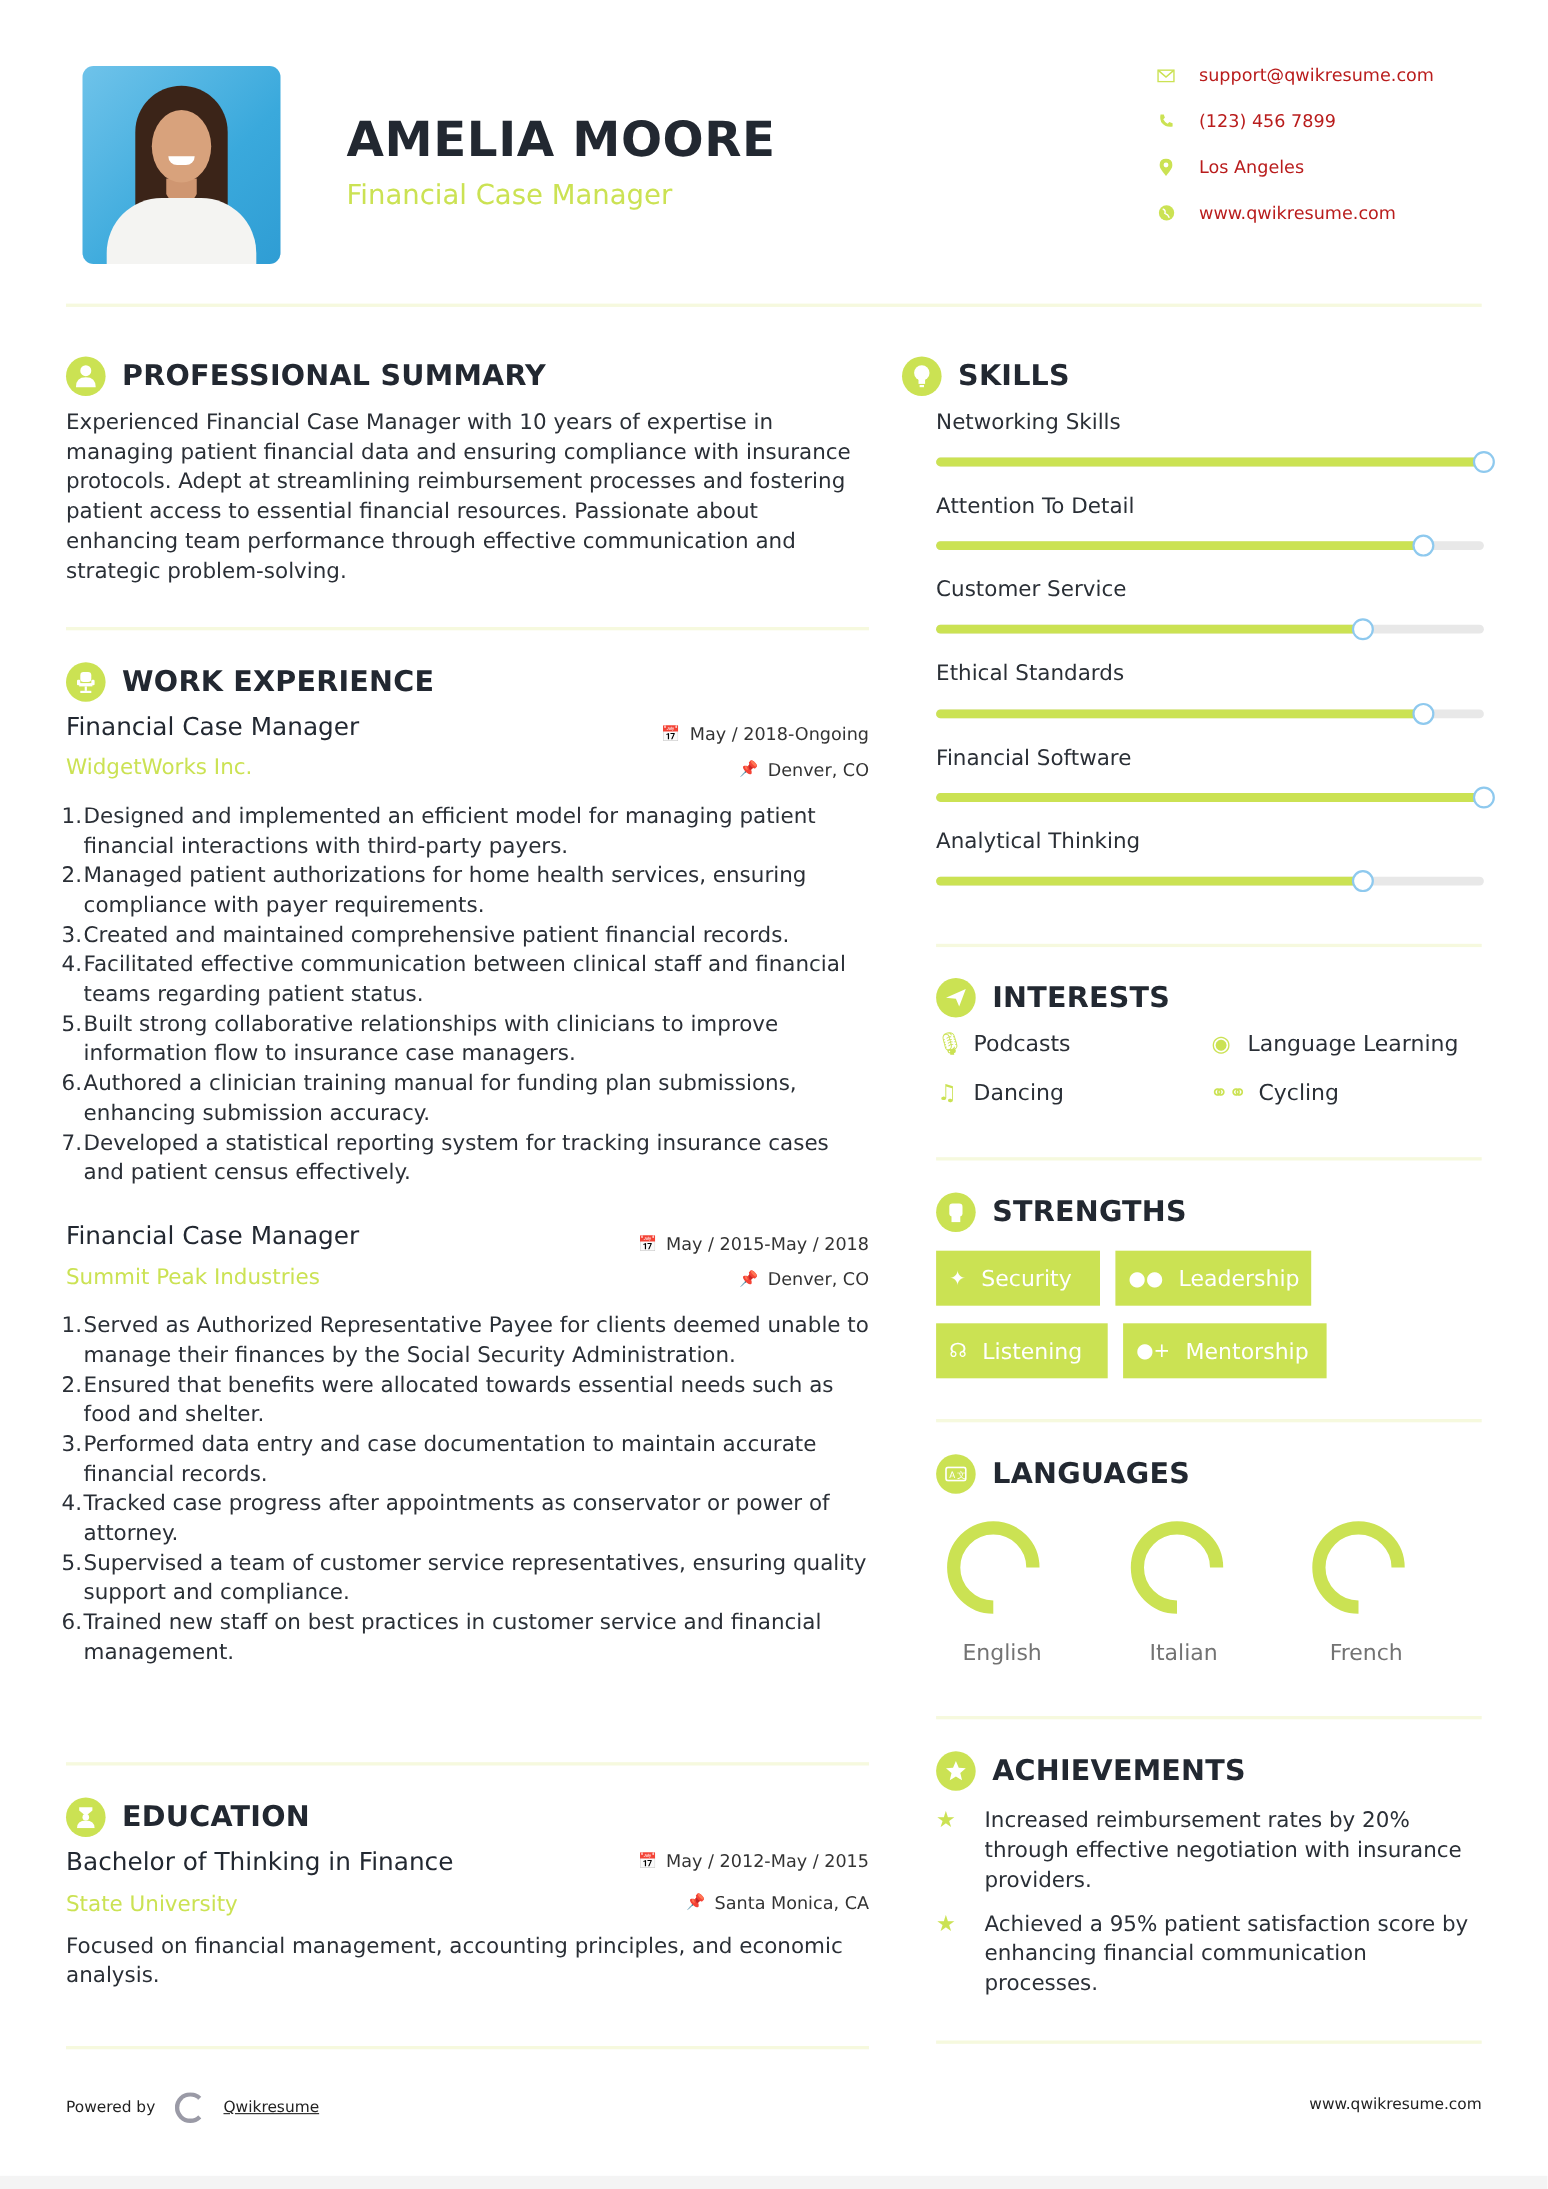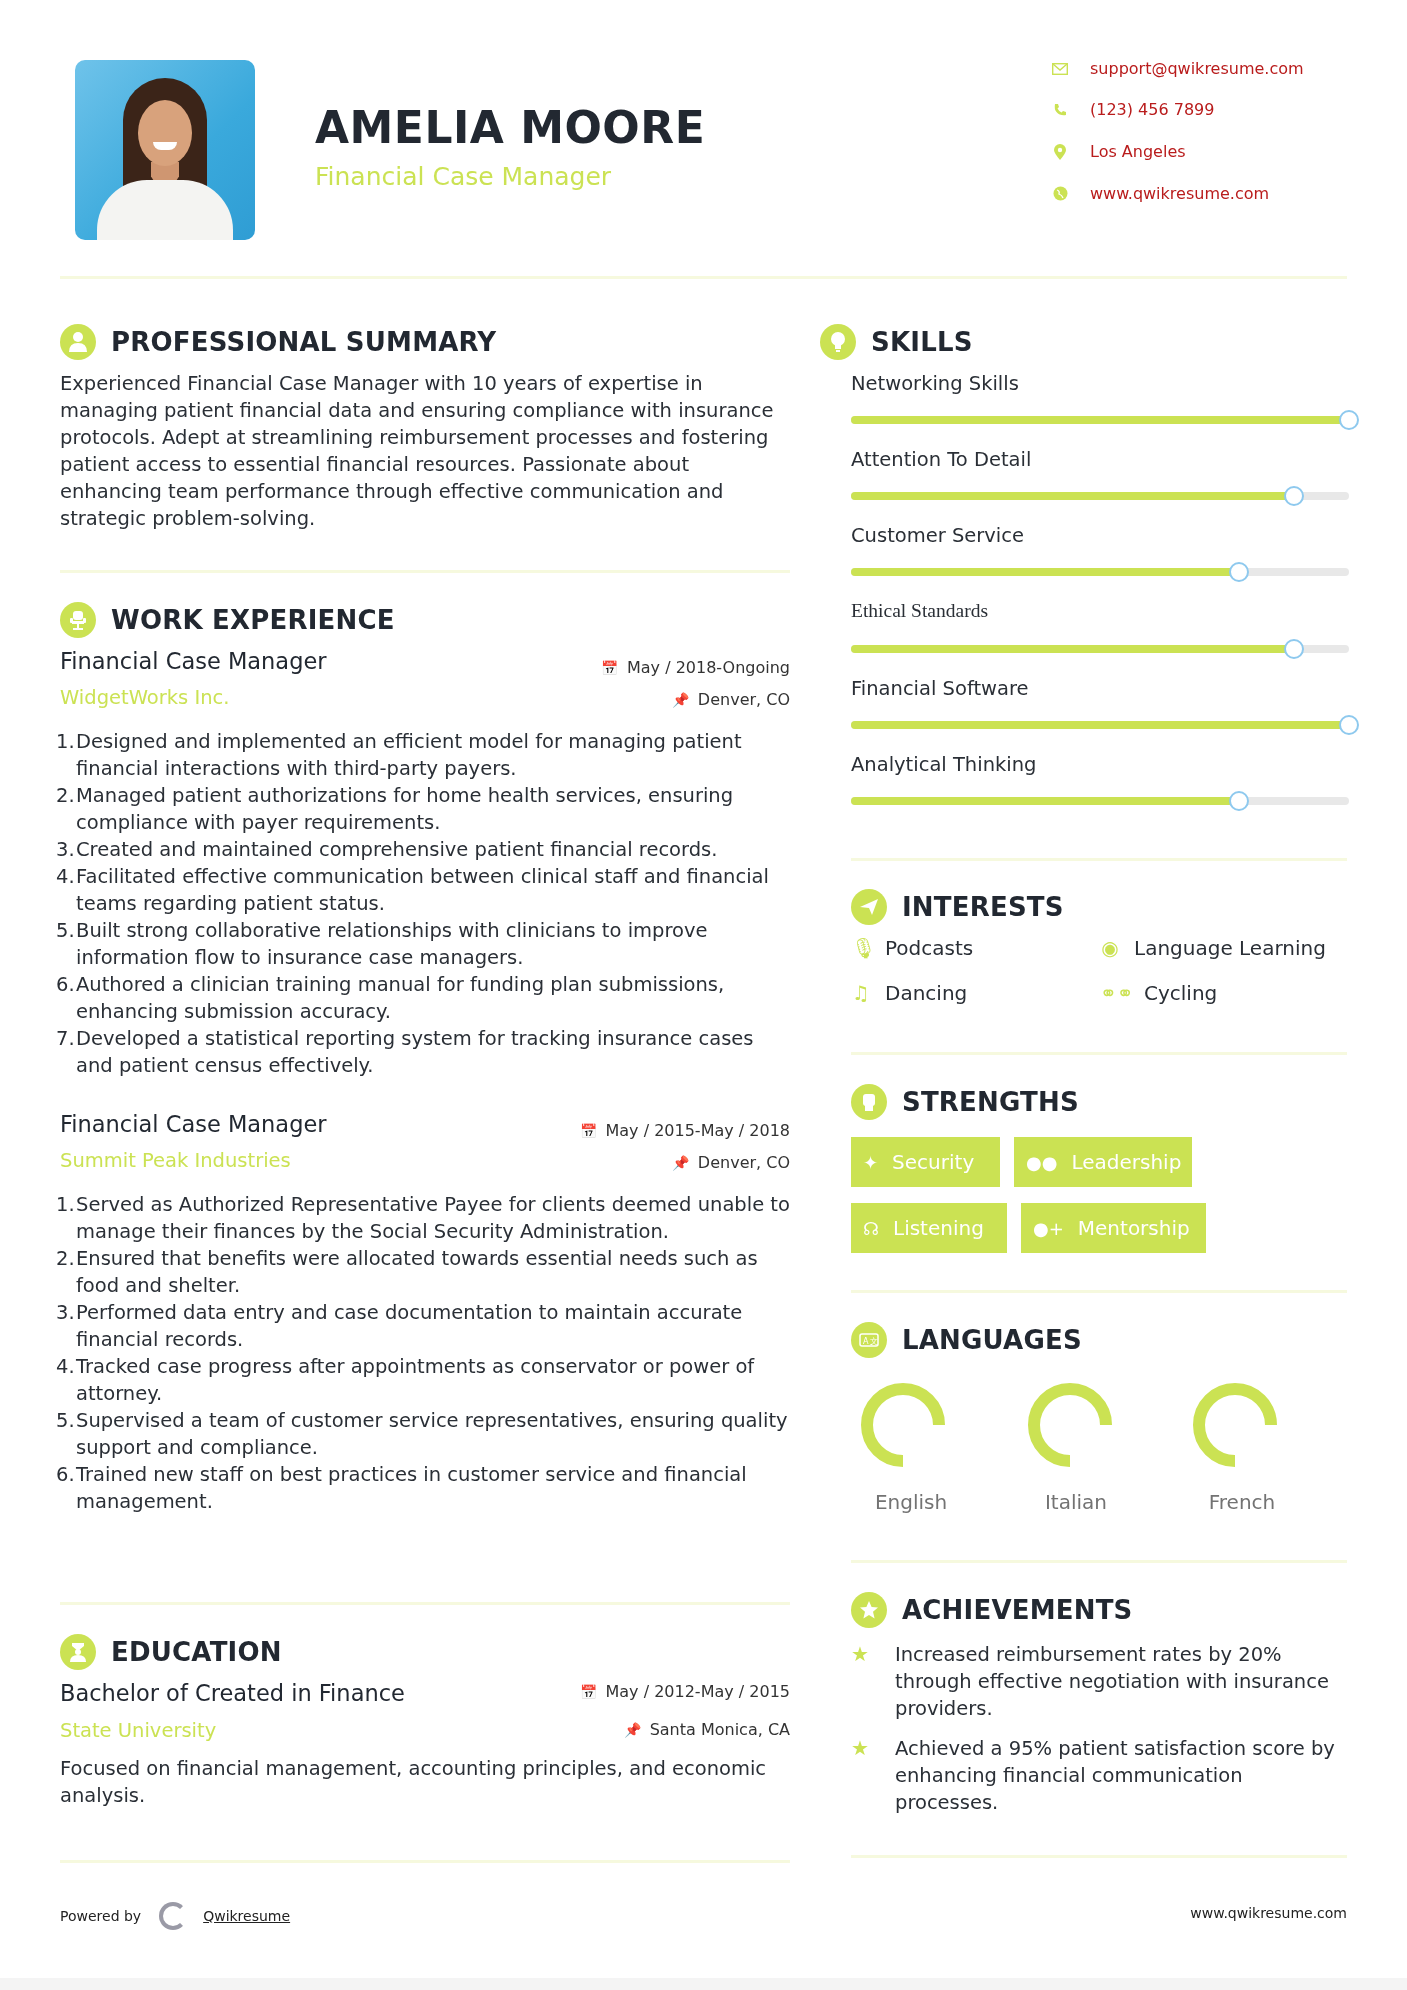--- a/index.html
+++ b/index.html
@@ -205,21 +205,21 @@
 <div class="abs sec-head" style="left:60px; top:1634px;">
   <span class="badge">
       <svg width="18" height="20" viewBox="0 0 18 20">
         <path d="M3 1 L15 1 L15 4 L9 9 L3 4Z" fill="#fff"></path>
         <circle cx="9" cy="10" r="3" fill="#fff"></circle>
         <path d="M1 20 Q1 13 9 13 Q17 13 17 20Z" fill="#fff"></path>
       </svg>
     </span>
   <span class="title">EDUCATION</span>
 </div>
-<div class="abs job-title" style="left:60px; top:1680px;">Bachelor of Created in Finance</div>
+<div class="abs job-title" style="left:60px; top:1680px;">Bachelor of Thinking in Finance</div>
 <div class="abs company" style="left:60px; top:1719px;">State University</div>
 <div class="abs meta" style="left:500px; width:290px; top:1682px;">
   <span class="mi">📅</span>
     <span>May / 2012-May / 2015</span>
 </div>
 <div class="abs meta" style="left:500px; width:290px; top:1720px;">
   <span class="mi">📌</span>
     <span>Santa Monica, CA</span>
 </div>
 <div class="abs para" style="left:60px; top:1755px; width:730px;">Focused on financial management, accounting principles, and economic analysis.</div>
@@ -248,21 +248,21 @@
     <div class="fill" style="width:89%"></div>
     <div class="knob" style="left:89%"></div>
   </div>
 
 <div class="abs skill-label" style="top:524px;">Customer Service</div>
 <div class="abs bar" style="top:568px;">
     <div class="fill" style="width:78%"></div>
     <div class="knob" style="left:78%"></div>
   </div>
 
-<div class="abs skill-label" style="top:600px;font-family:Liberation Serif, serif;">Ethical Standards</div>
+<div class="abs skill-label" style="top:600px;">Ethical Standards</div>
 <div class="abs bar" style="top:645px;">
     <div class="fill" style="width:89%"></div>
     <div class="knob" style="left:89%"></div>
   </div>
 
 <div class="abs skill-label" style="top:677px;">Financial Software</div>
 <div class="abs bar" style="top:721px;">
     <div class="fill" style="width:100%"></div>
     <div class="knob" style="left:100%"></div>
   </div>

